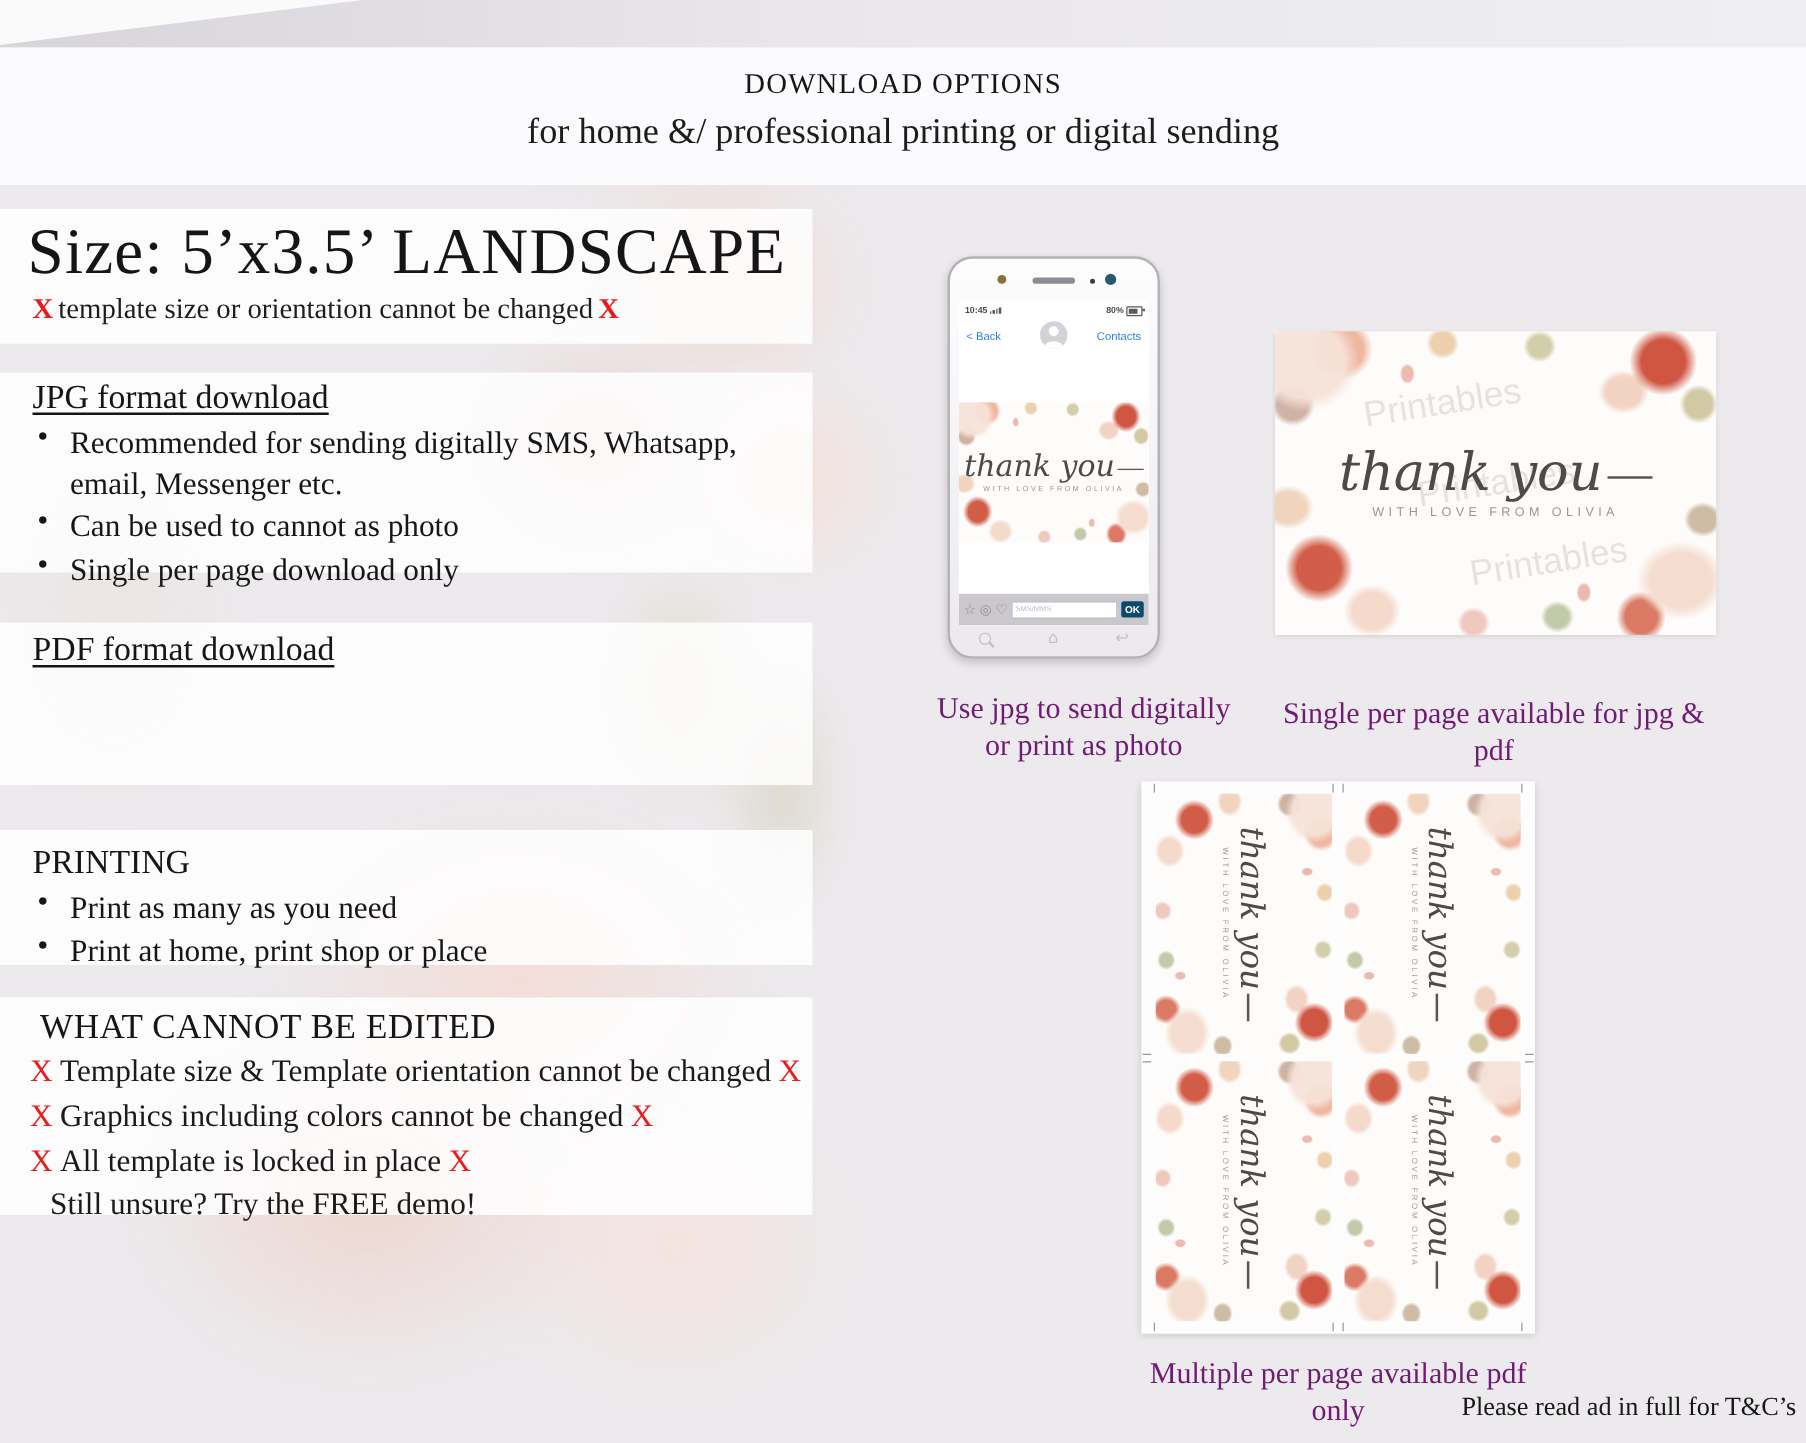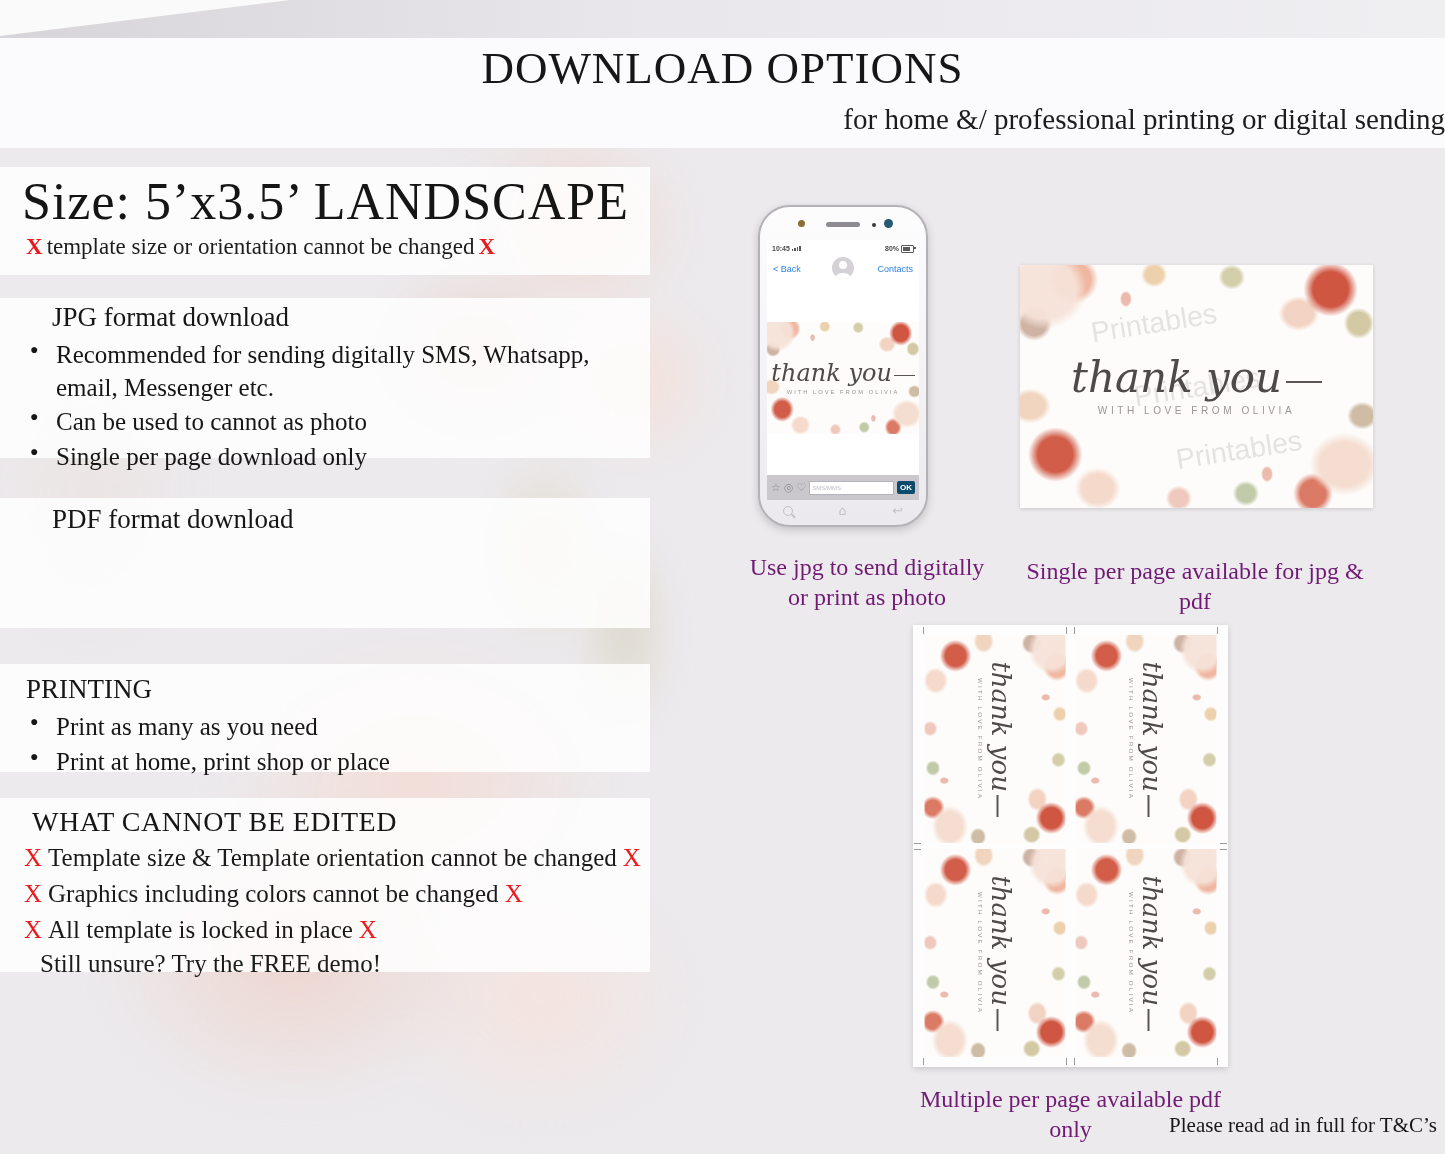--- a/index.html
+++ b/index.html
@@ -28,51 +28,51 @@
   .bgf5{left:390px;top:70px;width:280px;height:90px;filter:blur(12px);
     background:radial-gradient(ellipse 50% 60% at 50% 60%, rgba(239,221,213,.5), rgba(239,221,213,0) 75%);}
 
   
   .top-strip{position:absolute;left:0;top:0;width:1445px;height:38px;z-index:1;
     background:linear-gradient(90deg,#d7d5d9,#e9e7eb 45%,#efeef1);}
   .top-wedge{position:absolute;left:0;top:0;width:290px;height:36px;background:#fafafb;
     clip-path:polygon(0 0,100% 0,0 100%);}
   .header-band{position:absolute;left:0;top:38px;width:1445px;height:110px;background:#fbfafc;
     z-index:1;text-align:center;}
-  .header-title{margin-top:4px;font-size:45px;letter-spacing:1px;color:#161616;}
-  .header-sub{margin-top:9px;font-size:29px;color:#1c1c1c;text-align:right;}
+  .header-title{margin-top:16px;font-size:23px;letter-spacing:1px;color:#161616;}
+  .header-sub{margin-top:9px;font-size:29px;color:#1c1c1c;}
 
   
   .band{position:absolute;left:0;width:650px;background:rgba(255,255,255,.84);z-index:1;box-sizing:border-box;}
   #band-size{top:167px;height:108px;padding:8px 10px 0 22px;}
   .size-title{font-size:52px;line-height:1.05;letter-spacing:1px;color:#151515;}
   .size-warning{margin-top:4px;font-size:23px;color:#1d1d1d;}
   .rx{color:#ea1b1d;font-weight:bold;}
   .xline .rx{font-weight:normal;}
   .size-warning .rx{margin:0 4px;}
 
   #band-jpg{top:298px;height:160px;padding:4px 8px 0 26px;}
   #band-pdf{top:498px;height:130px;padding:6px 8px 0 26px;}
   #band-print{top:664px;height:108px;padding:10px 8px 0 26px;}
   .sec-title{font-size:27px;color:#161616;}
-  .u{text-underline-offset:4px;margin-left:26px;}
+  .u{text-decoration:underline;text-underline-offset:4px;}
   ul.blist{list-style:none;margin:6px 0 0 0;padding:0;font-size:25px;line-height:1.3;color:#161616;}
   ul.blist li{position:relative;padding-left:30px;margin-bottom:2px;}
   ul.blist li::before{content:"\25CF";position:absolute;left:4px;top:2px;font-size:14px;color:#161616;}
 
   #band-cannot{top:798px;height:174px;padding:8px 8px 0 24px;font-size:25px;}
   .cannot-title{font-size:28px;letter-spacing:0.5px;padding-left:8px;color:#161616;}
   .xline{margin-top:4px;line-height:1.28;color:#1a1a1a;}
   .xline .rx{margin:0 6px 0 0;}
   .xline .rx:last-child{margin:0 0 0 6px;}
   .cannot-note{margin-top:4px;margin-left:16px;}
 
   
   .phone{position:absolute;left:758px;top:205px;width:170px;height:322px;z-index:2;box-sizing:border-box;
-    border:2px solid #b4b2b6;border-radius:32px;background:linear-gradient(180deg,#fdfdfe,#ebe9ed);
+    border:2px solid #b4b2b6;border-radius:20px;background:linear-gradient(180deg,#fdfdfe,#ebe9ed);
     box-shadow:0 3px 8px rgba(0,0,0,.18);}
   .cam-dot{position:absolute;left:38px;top:13px;width:7px;height:7px;border-radius:50%;background:#8a6f35;}
   .speaker{position:absolute;left:50%;transform:translateX(-50%);top:15px;width:34px;height:5px;border-radius:3px;background:#8e8c92;}
   .dot-sm{position:absolute;right:50px;top:16px;width:4px;height:4px;border-radius:50%;background:#3a3a3c;}
   .dot-teal{position:absolute;right:33px;top:12px;width:9px;height:9px;border-radius:50%;background:#275a70;}
   .screen{position:absolute;left:7px;top:33px;width:152px;height:260px;background:#fff;overflow:hidden;}
   .statusbar{height:13px;display:flex;justify-content:space-between;align-items:center;padding:2px 5px 0;
     font-family:"Liberation Sans",sans-serif;font-size:7px;font-weight:bold;color:#4a4a4c;}
   .sb-left,.sb-right{display:flex;align-items:center;gap:2px;}
   .sig{display:flex;align-items:flex-end;gap:1px;}

